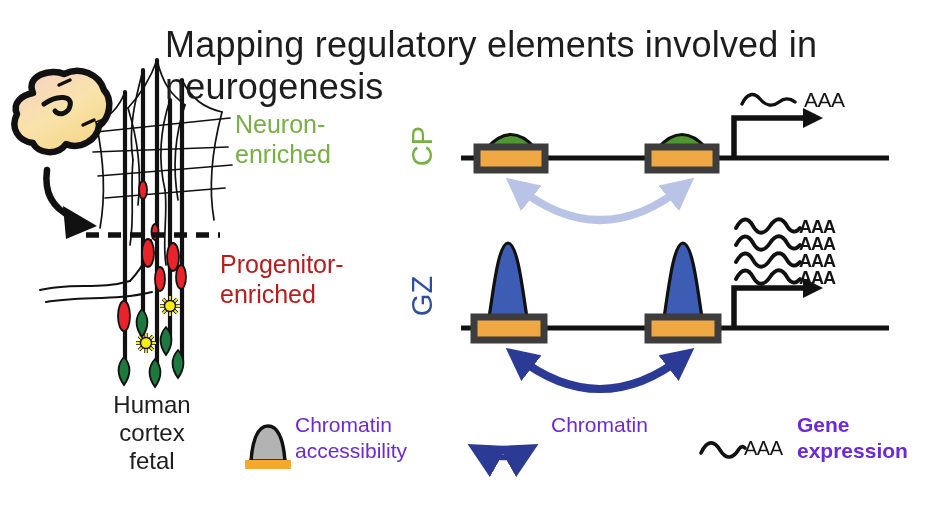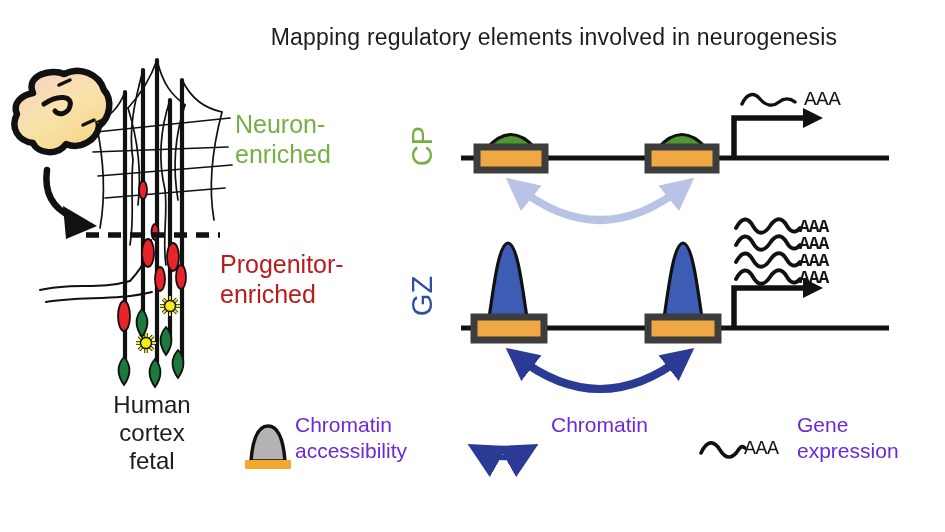--- a/index.html
+++ b/index.html
@@ -7,45 +7,45 @@
     position:relative;
     width:945px;height:532px;
     background:#ffffff;
     font-family:"Liberation Sans", sans-serif;
     overflow:hidden;
   }
   #art{position:absolute;left:0;top:0;}
   .txt{position:absolute;color:#1d1d1d;}
   .title{
     left:165px;top:24px;width:778px;
-    font-size:23px;text-align:center;letter-spacing:.2px;
+    font-size:36px;letter-spacing:.2px;
   }
   .enrich{text-align:left;line-height:1.18;}
   .enrich.green{left:235px;top:110px;width:180px;font-size:25px;color:#76b043;}
   .enrich.blue{left:220px;top:250px;width:198px;font-size:25px;color:#b91c1c;}
   .zone{
     width:84px;height:40px;display:flex;align-items:center;justify-content:center;
     font-size:29px;transform:rotate(-90deg);
   }
   .zone.cp{left:380px;top:126px;color:#76b043;}
   .zone.gz{left:380px;top:276px;color:#2e4f9e;}
   .caption{
     left:90px;top:391px;width:124px;
     font-size:24px;text-align:center;line-height:1.16;color:#1d1d1d;
   }
-  .polya{color:#151515;white-space:nowrap;font-family:Liberation Mono, monospace;}
+  .polya{color:#151515;white-space:nowrap;}
   .polya.cp{left:804px;top:88px;font-size:21px;letter-spacing:-.5px;}
   .polya.gz{left:799px;font-size:18px;font-weight:bold;letter-spacing:-1px;}
   .polya.gz.r0{top:217px;} .polya.gz.r1{top:234px;}
   .polya.gz.r2{top:251px;} .polya.gz.r3{top:268px;}
   .polya.legend{left:744px;top:437px;font-size:20px;letter-spacing:-.5px;}
   .legend-label{font-size:21px;line-height:1.24;color:#6d28d9;}
   .legend-label.l1{left:295px;top:412px;}
   .legend-label.l2{left:551px;top:412px;}
-  .legend-label.l3{left:797px;top:412px;}
+  .legend-label.l3{left:797px;top:412px;font-weight:bold;}
 </style>
 </head>
 <body>
 
 <div id="figure">
 
   <svg id="art" width="945" height="532" viewBox="0 0 945 532">
     <defs>
       <linearGradient id="brainGrad" x1="0" y1="0" x2="0.7" y2="1">
         <stop offset="0" stop-color="#f6cfc6"></stop>

